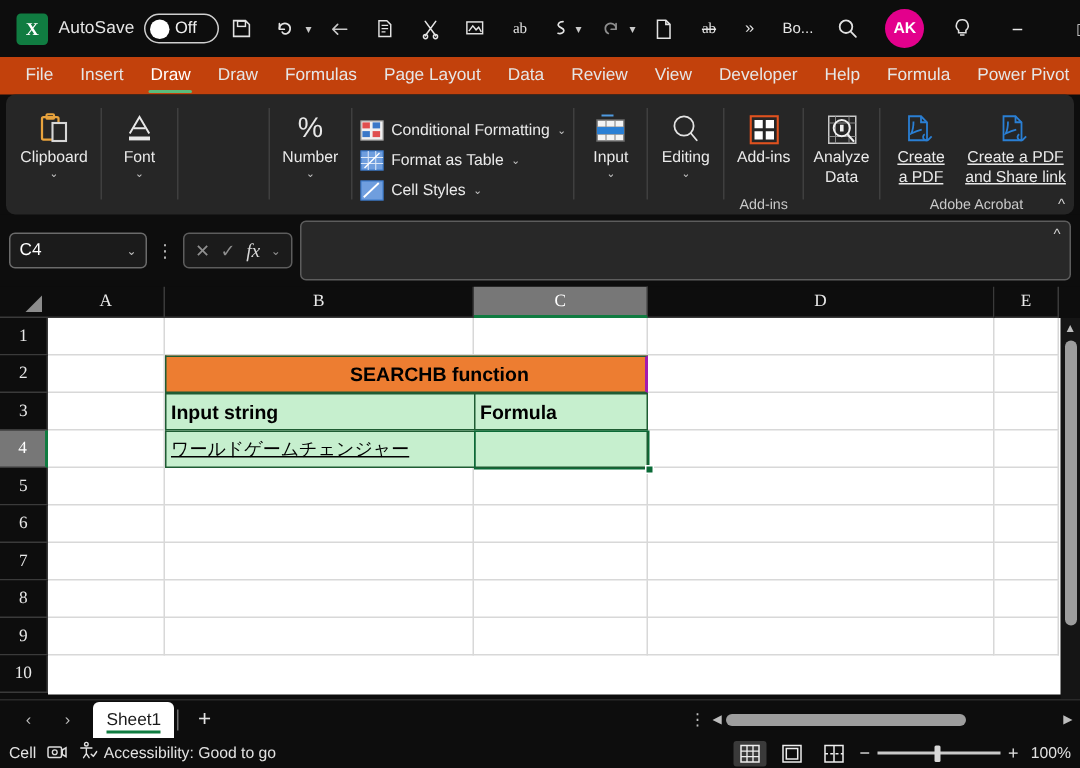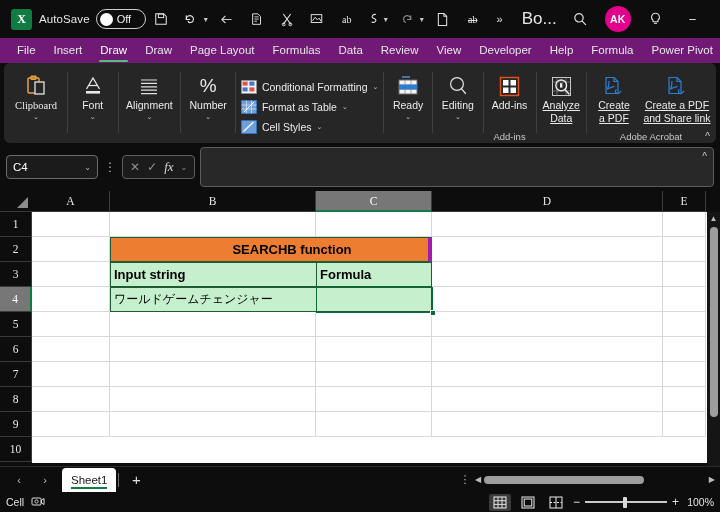--- a/index.html
+++ b/index.html
@@ -31,35 +31,35 @@
     display: flex; align-items: center; padding: 0 3px; gap: 4px;
   }
   .toggle .knob { width: 13px; height: 13px; border-radius: 50%; background: #fff; flex: 0 0 13px;}
   .toggle .st { font-size: 11px; color: #f0f0f0; }
   .tb-icon {
     width: 30px; height: 30px; display: flex; align-items: center; justify-content: center;
     color: #e3e3e3; font-size: 15px; border-radius: 4px; position: relative;
   }
   .tb-icon.sm { width: 24px; }
   .caret { font-size: 8px; color: #c9c9c9; margin-left: -6px; width: 12px; display:flex;align-items:center;justify-content:center;height:30px;}
-  .tb-doc { font-size: 17px; color: #e6e6e6; margin: 0 8px 0 10px; }
+  .tb-doc { font-size: 10px; color: #e6e6e6; margin: 0 8px 0 10px; }
   .tb-right { margin-left: auto; display: flex; align-items: center; }
   .avatar {
     width: 26px; height: 26px; border-radius: 50%; background: #e3008c; color: #fff;
     font-size: 10.5px; font-weight: bold; display:flex; align-items:center; justify-content:center;
     margin: 0 10px;
   }
   .wbtn {
     width: 44px; height: 38px; display: flex; align-items: center; justify-content: center;
     color: #e8e8e8; font-size: 13px;
   }
 
   
   .tabs {
-    height: 25px; background: #701a75; display: flex; align-items: flex-end; padding-left: 8px;
+    height: 25px; background: #c2410c; display: flex; align-items: flex-end; padding-left: 8px;
     flex: 0 0 25px; position: relative;
   }
   .tab {
     font-size: 11.5px; color: #e6e6e6; padding: 0 9px; height: 23px; line-height: 21px;
     position: relative; white-space: nowrap;
   }
   .tab.active { color: #ffffff; }
   .tab.active::after {
     content: ""; position: absolute; left: 8px; right: 8px; bottom: 1px; height: 2px;
     background: #5bbb7b; border-radius: 1px;
@@ -143,21 +143,21 @@
   .crow { display: flex; height: 25px; }
   .cell {
     border-right: 1px solid #d8d8d8; border-bottom: 1px solid #d8d8d8; height: 25px;
     display: flex; align-items: center; font-size: 12px; color: #000; overflow: hidden;
     padding: 0 3px; white-space: nowrap;
   }
   .cell.hdr-orange {
     background: #ED7D31; font-weight: bold; justify-content: center; font-size: 13px;
     border: 1px solid #1f5c33; border-right: none;
   }
-  .cell.hdr-orange.last { border-right: 4px solid #a21caf; padding-left: 48px; }
+  .cell.hdr-orange.last { border-right: 2px solid #a21caf; padding-left: 48px; }
   .cell.green { background: #C6EFCE; border: 1px solid #1f5c33; border-right: none; }
   .cell.green.last { border-right: 1px solid #1f5c33; }
   .cell.green.bold { font-weight: bold; font-size: 13px; }
   .jp { font-family: "DejaVu Sans", sans-serif; font-size: 12px; }
   .selbox {
     position: absolute; border: 1.6px solid #0b6a37; pointer-events: none; z-index: 5;
   }
   .selbox .handle {
     position: absolute; right: -4px; bottom: -4px; width: 6px; height: 6px;
     background: #0b6a37; border: 1px solid #fff;
@@ -306,37 +306,37 @@
       <div class="wbtn">□</div>
 
     </div>
   </div>
 
   <div class="tabs">
     <div class="tab">File</div>
     <div class="tab">Insert</div>
     <div class="tab active">Draw</div>
     <div class="tab">Draw</div>
+    <div class="tab">Formulas</div>
     <div class="tab">Page Layout</div>
-    <div class="tab">Formulas</div>
     <div class="tab">Data</div>
     <div class="tab">Review</div>
     <div class="tab">View</div>
     <div class="tab">Developer</div>
     <div class="tab">Help</div>
     <div class="tab">Formula</div>
     <div class="tab">Power Pivot</div>
 
   </div>
 
   <div class="ribbon">
 
     <div class="rgroup" style="width:62px;">
       <div class="rgroup-body">
-        <div class="bigbtn" style="width:60px;font-family:Liberation Serif, serif;">
+        <div class="bigbtn" style="width:60px;">
           <div class="ic">
             <svg width="22" height="23" viewBox="0 0 22 23">
                 <rect x="3" y="3" width="11" height="15" rx="1" fill="none" stroke="#e8a33d" stroke-width="1.5"></rect>
                 <rect x="6" y="1.2" width="5" height="3" rx=".6" fill="none" stroke="#e8a33d" stroke-width="1.4"></rect>
                 <rect x="10" y="7" width="9" height="12" fill="#262626" stroke="#d6d6d6" stroke-width="1.4"></rect>
               </svg>
           </div>
           <div class="lb">Clipboard</div>
           <div class="dd">⌄</div>
         </div>
@@ -357,31 +357,20 @@
           </div>
           <div class="lb">Font</div>
           <div class="dd">⌄</div>
         </div>
       </div>
       <div class="rgroup-title"></div>
     </div>
     <div class="vsep"></div>
 
     <div class="rgroup" style="width:62px;">
-      <div class="rgroup-body">
-        <div class="bigbtn" style="width:60px;">
-          <div class="ic">
-            <svg width="22" height="20" viewBox="0 0 22 20">
-                <path d="M3 4h16M3 7.4h16M3 10.8h16M3 14.2h16M3 17.6h16" stroke="#e0e0e0" stroke-width="1.2"></path>
-              </svg>
-          </div>
-          <div class="lb">Alignment</div>
-          <div class="dd">⌄</div>
-        </div>
-      </div>
       <div class="rgroup-title"></div>
     </div>
     <div class="vsep"></div>
 
     <div class="rgroup" style="width:54px;">
       <div class="rgroup-body">
         <div class="bigbtn" style="width:52px;">
           <div class="ic">
             <span style="font-size:19px;color:#e8e8e8;font-family:'Liberation Sans',sans-serif;">%</span>
           </div>
@@ -437,21 +426,21 @@
       <div class="rgroup-body">
         <div class="bigbtn" style="width:46px;">
           <div class="ic">
             <svg width="24" height="22" viewBox="0 0 24 22">
                 <path d="M6 2h8" stroke="#4f9ae0" stroke-width="1.4"></path>
                 <rect x="3" y="5" width="18" height="14" fill="#f4f4f4" stroke="#6b6b6b" stroke-width="1"></rect>
                 <path d="M3 9.7h18M3 14.4h18M9 5v14M15 5v14" stroke="#8f8f8f" stroke-width=".8"></path>
                 <rect x="3" y="9.7" width="18" height="4.7" fill="#2a7fd4"></rect>
               </svg>
           </div>
-          <div class="lb">Ready</div>
+          <div class="lb">Input</div>
           <div class="dd">⌄</div>
         </div>
       </div>
       <div class="rgroup-title"></div>
     </div>
     <div class="vsep"></div>
 
     <div class="rgroup" style="width:50px;">
       <div class="rgroup-body">
         <div class="bigbtn" style="width:48px;">
@@ -483,21 +472,21 @@
           </div>
           <div class="lb">Add-ins</div>
         </div>
       </div>
       <div class="rgroup-title">Add-ins</div>
     </div>
     <div class="vsep"></div>
 
     <div class="rgroup" style="width:50px;">
       <div class="rgroup-body">
-        <div class="bigbtn" style="width:48px;text-decoration:underline;">
+        <div class="bigbtn" style="width:48px;">
           <div class="ic">
             <svg width="21" height="21" viewBox="0 0 21 21">
                 <rect x="1.5" y="1.5" width="18" height="18" fill="none" stroke="#c8c8c8" stroke-width="1"></rect>
                 <path d="M1.5 6h18M1.5 15h18M6 1.5v18M15 1.5v18" stroke="#8a8a8a" stroke-width=".7"></path>
                 <circle cx="10.2" cy="9.4" r="5.4" fill="none" stroke="#f0f0f0" stroke-width="1.3"></circle>
                 <path d="M9 7.2h2.4v4.4H9z" fill="#f0f0f0"></path>
                 <path d="M14 13.6 L18 18" stroke="#f0f0f0" stroke-width="1.4" stroke-linecap="round"></path>
               </svg>
           </div>
           <div class="lb">Analyze</div>
@@ -602,21 +591,21 @@
         <div class="crow">
           <div class="cell" style="width:78px;"></div>
           <div class="cell green bold" style="width:206px;">Input string</div>
           <div class="cell green bold last" style="width:116px;">Formula</div>
           <div class="cell" style="width:231px;"></div>
           <div class="cell" style="width:43px;"></div>
         </div>
 
         <div class="crow">
           <div class="cell" style="width:78px;"></div>
-          <div class="cell green jp" style="width:206px;">ワールドゲームチェンジャー</div>
+          <div class="cell green jp" style="width:206px;text-decoration:underline;">ワールドゲームチェンジャー</div>
           <div class="cell green last" style="width:116px;"></div>
           <div class="cell" style="width:231px;"></div>
           <div class="cell" style="width:43px;"></div>
         </div>
 
 
         <div class="crow">
           <div class="cell" style="width:78px;"></div>
           <div class="cell" style="width:206px;"></div>
           <div class="cell" style="width:116px;"></div>
@@ -684,20 +673,30 @@
 
   <div class="statusbar">
     <span class="sb-item">Cell</span>
     <span class="sb-item">
       <svg width="14" height="12" viewBox="0 0 14 12">
           <rect x="1" y="2" width="9" height="7" rx="1" fill="none" stroke="#dcdcdc" stroke-width="1"></rect>
           <circle cx="5.5" cy="5.5" r="1.6" fill="none" stroke="#dcdcdc" stroke-width=".9"></circle>
           <path d="M10.5 4 L13 2.5 v6 L10.5 7z" fill="none" stroke="#dcdcdc" stroke-width="1"></path>
         </svg>
     </span>
+    <span class="sb-item">
+      <span>
+        <svg width="13" height="13" viewBox="0 0 14 14">
+            <circle cx="6" cy="2.3" r="1.3" fill="none" stroke="#e0e0e0" stroke-width="1"></circle>
+            <path d="M2 5h8M6 5v4M4 12l2-3 2 3" fill="none" stroke="#e0e0e0" stroke-width="1" stroke-linecap="round"></path>
+            <path d="M9.5 9.5 L11 11 L13.5 7.5" fill="none" stroke="#e0e0e0" stroke-width="1.1" stroke-linecap="round" stroke-linejoin="round"></path>
+          </svg>
+      </span>
+      <span>Accessibility: Good to go</span>
+    </span>
     <span class="sb-right2">
       <span class="viewbtn active">
         <svg width="14" height="13" viewBox="0 0 14 13">
             <rect x="1" y="1" width="12" height="11" fill="none" stroke="#ededed" stroke-width="1"></rect>
             <path d="M1 4.7h12M1 8.4h12M5 1v11M9 1v11" stroke="#ededed" stroke-width=".9"></path>
           </svg>
       </span>
       <span class="viewbtn">
         <svg width="14" height="13" viewBox="0 0 14 13">
             <rect x="1" y="1" width="12" height="11" fill="none" stroke="#ededed" stroke-width="1"></rect>

